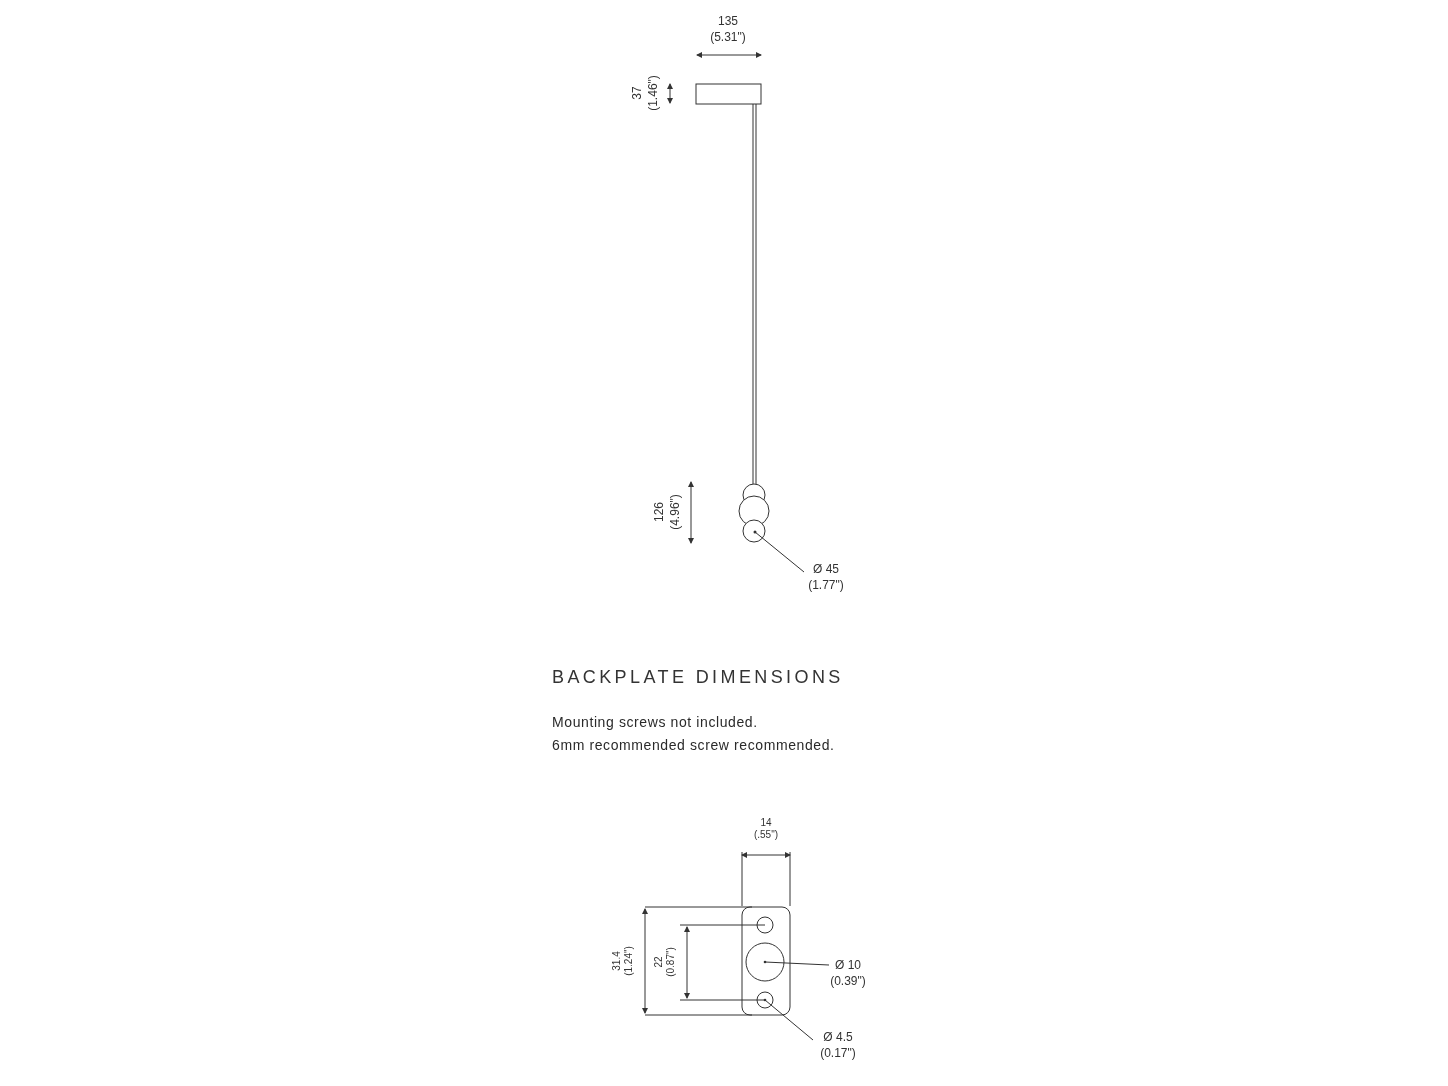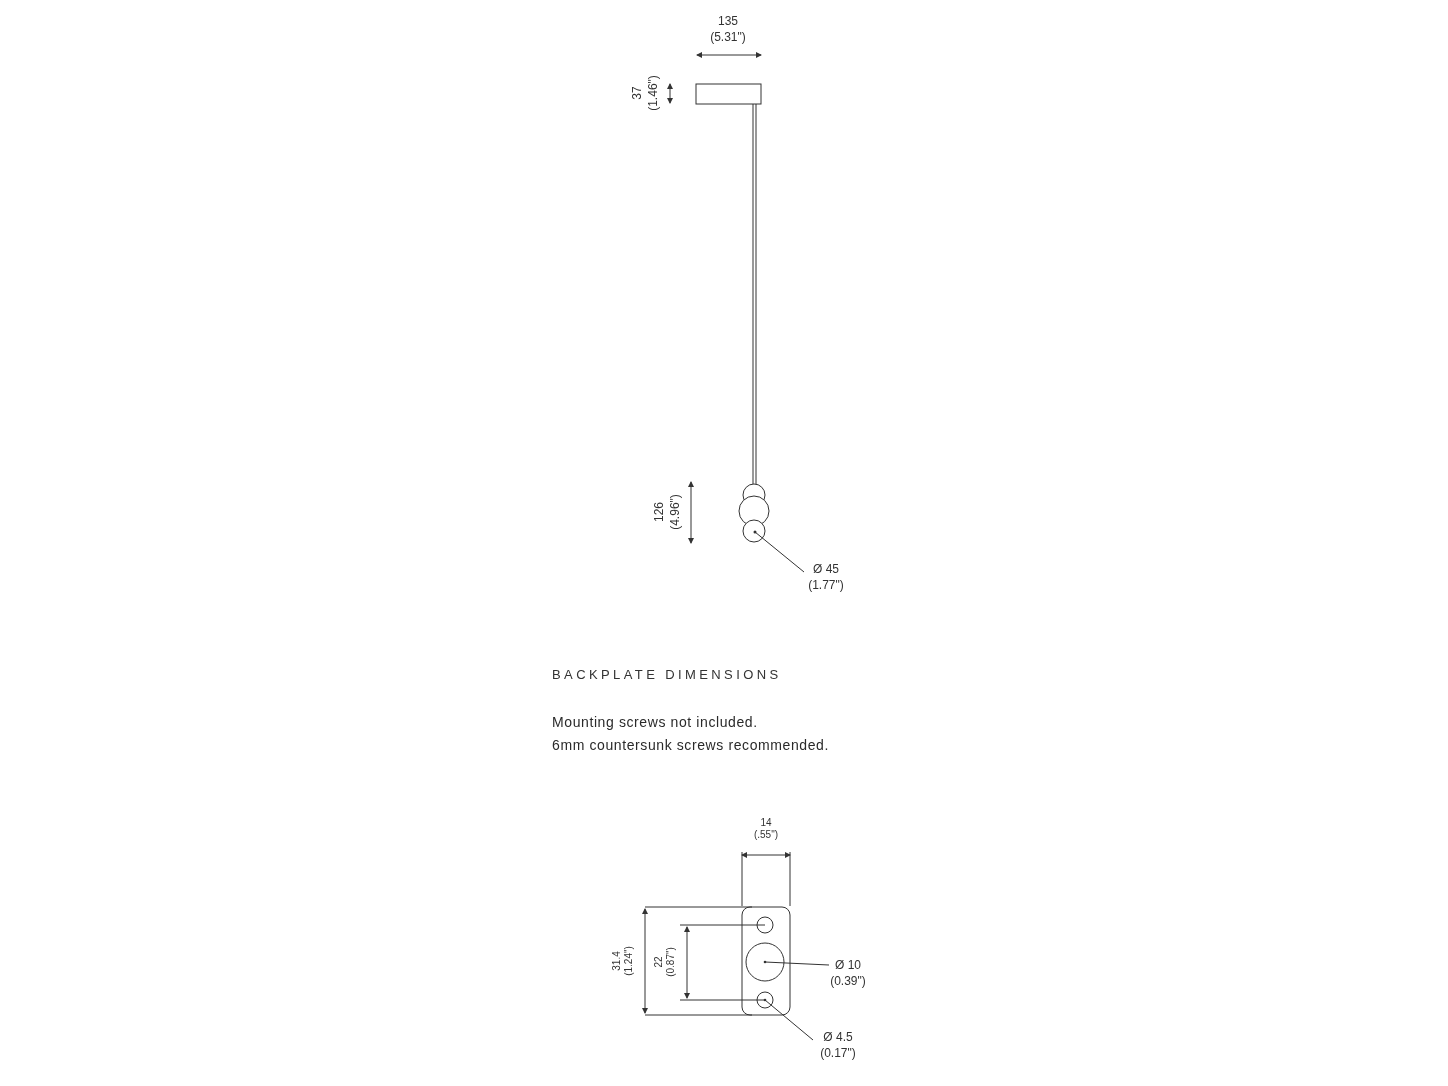--- a/index.html
+++ b/index.html
@@ -1,21 +1,21 @@
 <!DOCTYPE html>
 <html><head>
 <meta charset="utf-8">
 <style>
   html, body { margin: 0; padding: 0; background: #ffffff; }
   body { width: 1448px; height: 1086px; position: relative; overflow: hidden;
          font-family: "Liberation Sans", sans-serif; color: #2a2a2a; }
   svg.drawing { position: absolute; left: 0; top: 0; }
   .dim { font-family: "Liberation Sans", sans-serif; font-size: 12px; fill: #333; }
   .dim-sm { font-family: "Liberation Sans", sans-serif; font-size: 10px; fill: #333; }
-  .heading { position: absolute; left: 552px; top: 667px; font-size: 13px;
+  .heading { position: absolute; left: 552px; top: 667px; font-size: 18px;
              letter-spacing: 3.4px; color: #333; }
   .note { position: absolute; left: 552px; font-size: 14px; letter-spacing: 0.6px; color: #2a2a2a; }
   .note1 { top: 714px; }
   .note2 { top: 737px; }
 </style>
 </head>
 <body>
 
 <svg class="drawing" width="1448" height="1086" viewBox="0 0 1448 1086">
   <defs>
@@ -100,13 +100,13 @@
   <g>
     <circle cx="765" cy="1000" r="1.3" fill="#333"></circle>
     <line x1="765" y1="1000" x2="813" y2="1040" stroke="#333" stroke-width="1"></line>
     <text class="dim" x="838" y="1041" text-anchor="middle">Ø 4.5</text>
     <text class="dim" x="838" y="1057" text-anchor="middle">(0.17")</text>
   </g>
 </svg>
 
 <div class="heading">BACKPLATE DIMENSIONS</div>
 <div class="note note1">Mounting screws not included.</div>
-<div class="note note2">6mm countersunk screws recommended.</div>
+<div class="note note2">6mm recommended screw recommended.</div>
 
 </body></html>

